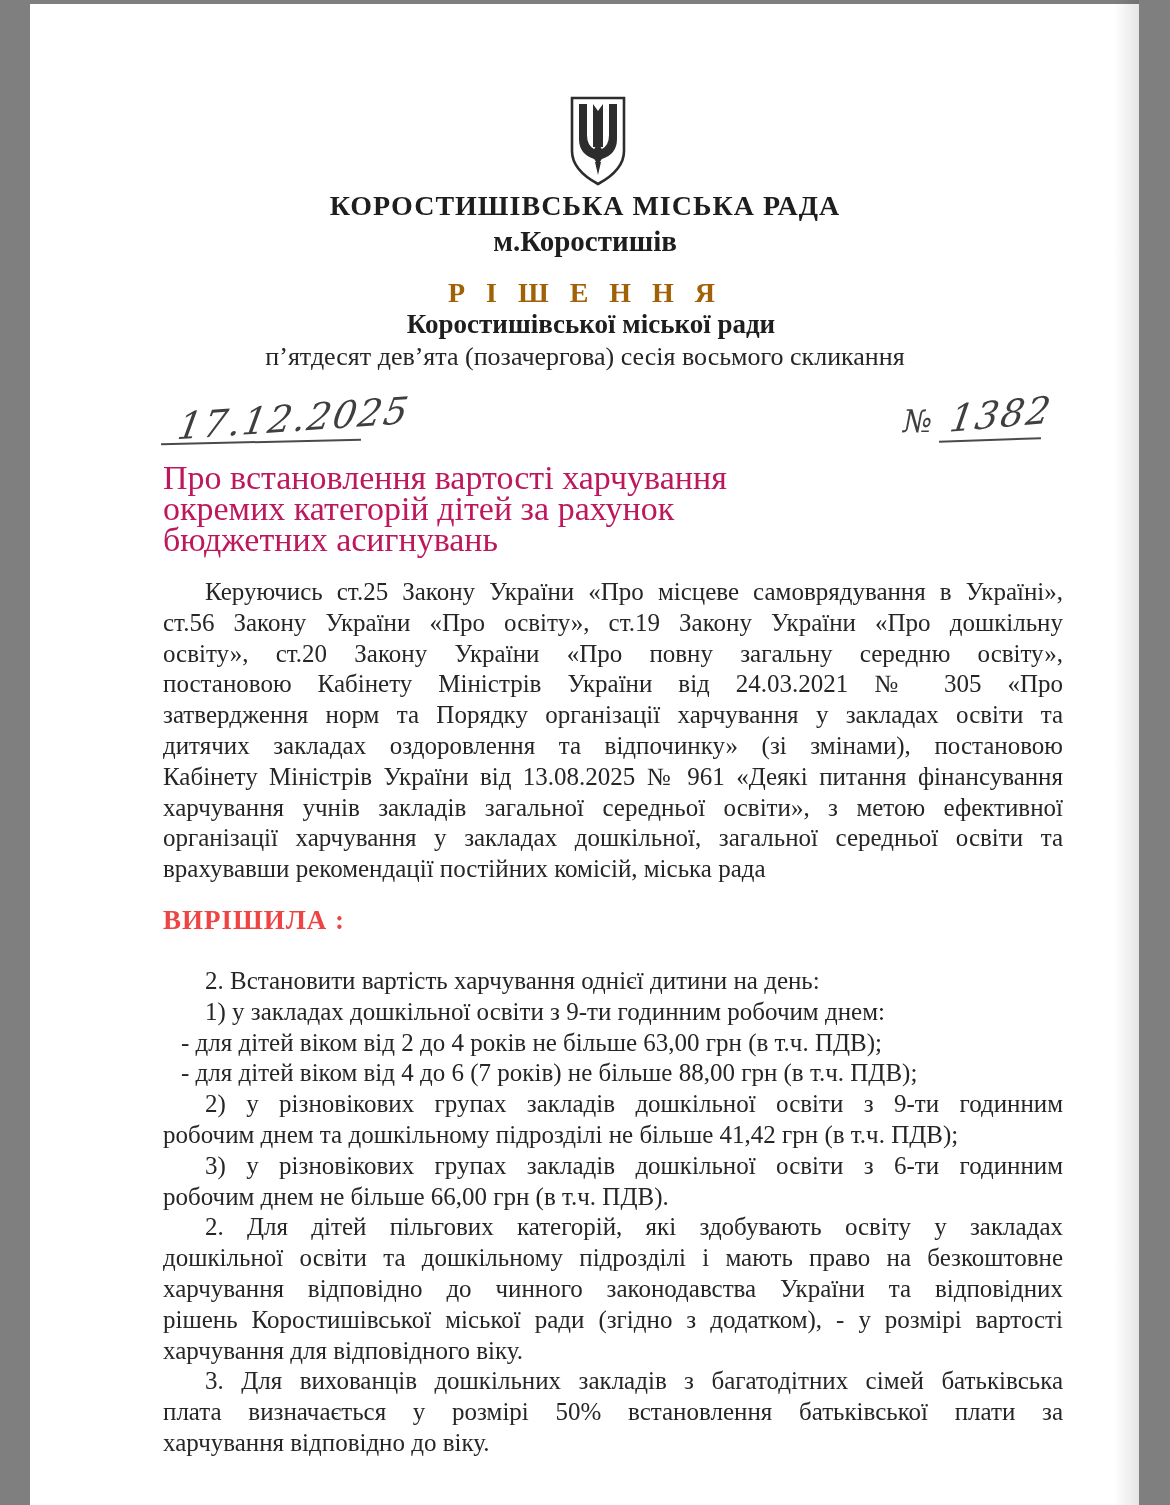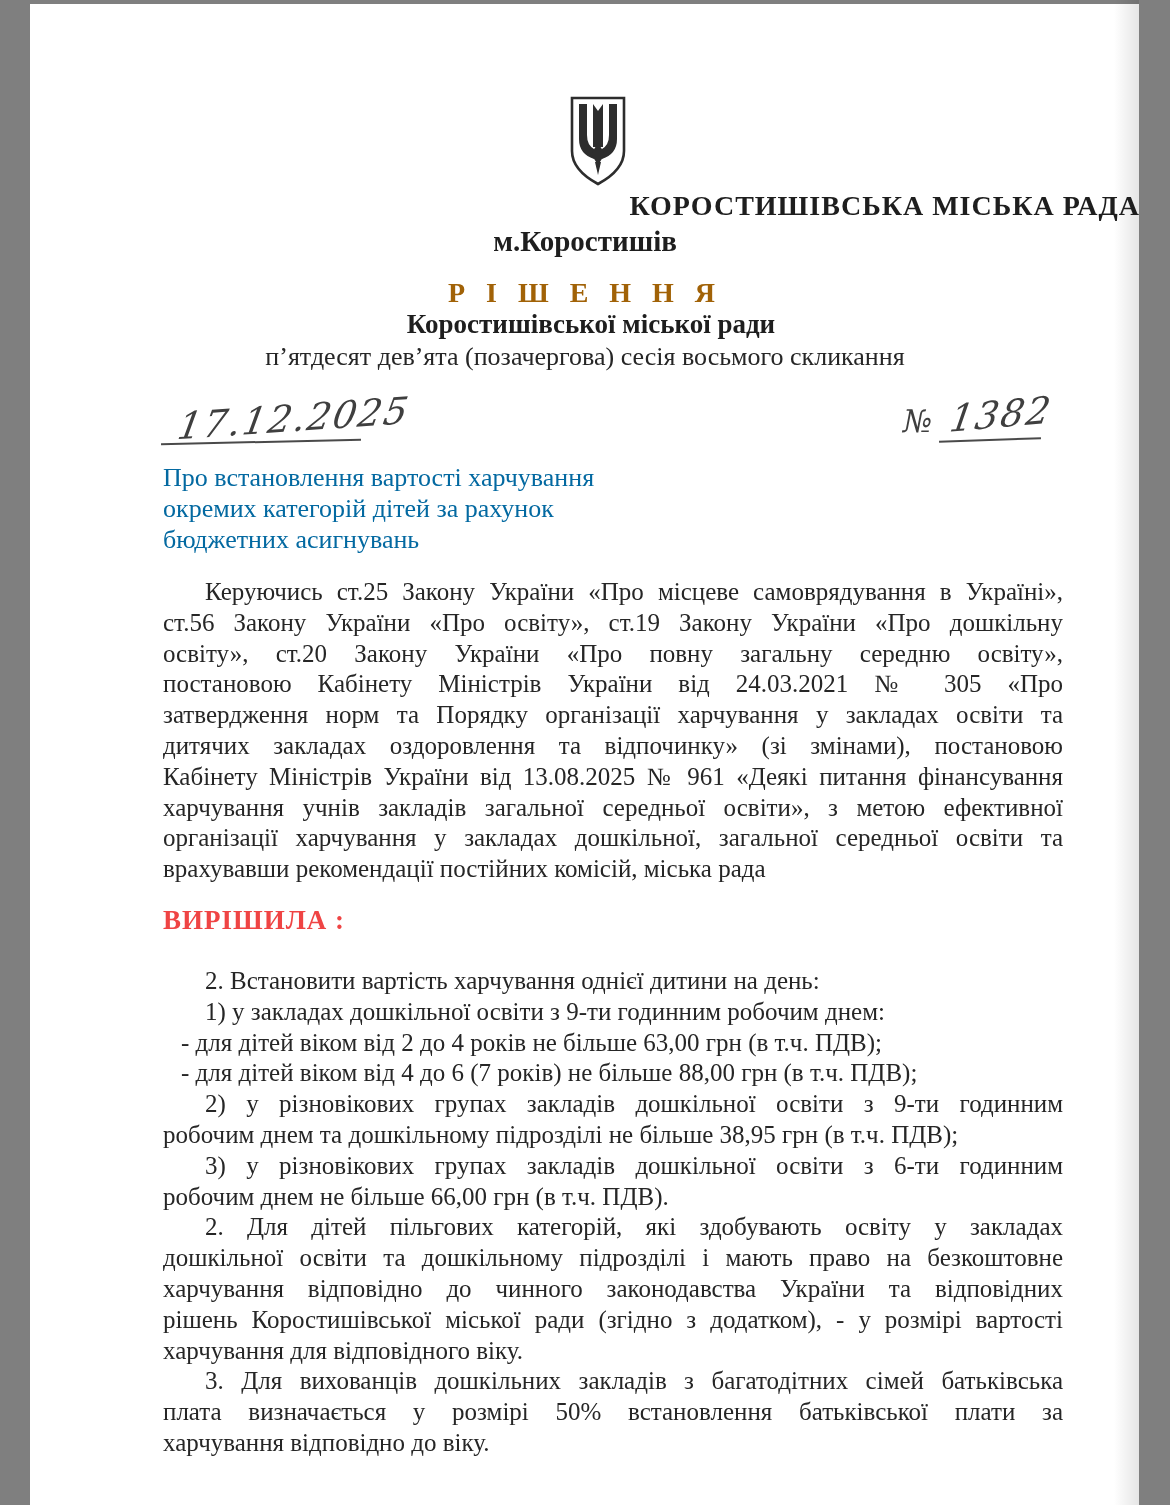--- a/index.html
+++ b/index.html
@@ -7,40 +7,40 @@
     position:relative; width:1170px; height:1505px; background:#ffffff;
     font-family:"Liberation Serif", serif; color:#232323; overflow:hidden;
   }
   .edge-left  { position:absolute; left:0; top:0; width:30px; height:1505px; background:#7f7f7f; }
   .edge-right { position:absolute; left:1139px; top:0; width:31px; height:1505px; background:#7f7f7f; }
   .edge-top   { position:absolute; left:0; top:0; width:1170px; height:4px; background:#7f7f7f; }
   .edge-shadow{ position:absolute; left:1114px; top:0; width:25px; height:1505px;
                 background:linear-gradient(to right, rgba(0,0,0,0), rgba(0,0,0,0.10)); }
 
   .center-line { position:absolute; left:30px; width:1110px; text-align:center; white-space:nowrap; }
-  .org-name    { top:190px; font-size:28px; font-weight:bold; letter-spacing:1px; color:#1e1e1e;text-align:right; }
+  .org-name    { top:190px; font-size:28px; font-weight:bold; letter-spacing:1px; color:#1e1e1e; }
   .org-city    { top:225px; font-size:29px; font-weight:bold; color:#1e1e1e; }
   .doc-type    { top:277px; font-size:28px; font-weight:bold; letter-spacing:7px; color:#a16207; }
   .doc-council { top:309px; font-size:27px; font-weight:bold; color:#1e1e1e;padding-left:6px; }
   .doc-session { top:342px; font-size:26px; color:#262626; }
 
   .emblem { position:absolute; left:566px; top:95px; width:64px; height:92px; }
 
   .hand { font-family:"DejaVu Serif", serif; font-style:italic; color:#3f3f3f; letter-spacing:2px; }
   .date-hand { position:absolute; left:178px; top:397px; font-size:37px;
                transform:rotate(-4deg) skewX(-14deg); }
   .date-line { position:absolute; left:161px; top:441px; width:200px; height:2px;
                background:#4a4a4a; transform:rotate(-1.3deg); }
   .num-sign  { position:absolute; left:903px; top:403px; font-size:31px; }
   .num-hand  { position:absolute; left:950px; top:393px; font-size:37px;
                transform:rotate(-5deg) skewX(-14deg); }
   .num-line  { position:absolute; left:939px; top:439px; width:102px; height:2px;
                background:#4a4a4a; transform:rotate(-2deg); }
 
-  .subject { position:absolute; left:163px; top:462px; font-size:26px; line-height:31px; color:#0369a1; }
+  .subject { position:absolute; left:163px; top:462px; font-size:34px; line-height:31px; color:#be185d; }
 
   .textcol { position:absolute; left:163px; width:900px; font-size:25px; color:#262626; }
   .preamble   { top:577px; }
   .resolution { top:966px; }
   .jline { height:30.8px; line-height:30.8px; overflow:hidden;
            text-align:justify; text-align-last:justify; }
   .jl-left { text-align:justify; text-align-last:left; }
   .ind  { padding-left:42px; }
   .dash { padding-left:18px; }
 
@@ -97,21 +97,21 @@
   </div>
 
   <div class="res-heading">ВИРІШИЛА :</div>
 
   <div class="textcol resolution">
     <div class="jline jl-left ind">2.  Встановити  вартість харчування однієї дитини на день:</div>
     <div class="jline jl-left ind">1) у закладах дошкільної освіти з 9-ти годинним робочим днем:</div>
     <div class="jline jl-left dash">- для дітей віком від 2 до 4 років не більше 63,00 грн (в т.ч. ПДВ);</div>
     <div class="jline jl-left dash">- для дітей віком від 4 до 6 (7 років) не більше 88,00 грн (в т.ч. ПДВ);</div>
     <div class="jline ind">2) у різновікових групах закладів дошкільної освіти з 9-ти годинним</div>
-    <div class="jline jl-left">робочим днем та дошкільному підрозділі  не більше 38,95 грн (в т.ч. ПДВ);</div>
+    <div class="jline jl-left">робочим днем та дошкільному підрозділі  не більше 41,42 грн (в т.ч. ПДВ);</div>
     <div class="jline ind">3) у різновікових групах закладів дошкільної освіти з 6-ти годинним</div>
     <div class="jline jl-left">робочим днем  не більше 66,00 грн (в т.ч. ПДВ).</div>
     <div class="jline ind">2. Для дітей пільгових категорій, які здобувають освіту у закладах</div>
     <div class="jline">дошкільної освіти та дошкільному підрозділі і мають право на безкоштовне</div>
     <div class="jline">харчування відповідно до чинного законодавства України та відповідних</div>
     <div class="jline">рішень Коростишівської міської ради (згідно з додатком), - у розмірі вартості</div>
     <div class="jline jl-left">харчування для відповідного  віку.</div>
     <div class="jline ind">3. Для вихованців дошкільних закладів з багатодітних сімей батьківська</div>
     <div class="jline">плата визначається у розмірі 50% встановлення батьківської плати за</div>
     <div class="jline jl-left">харчування відповідно до віку.</div>

